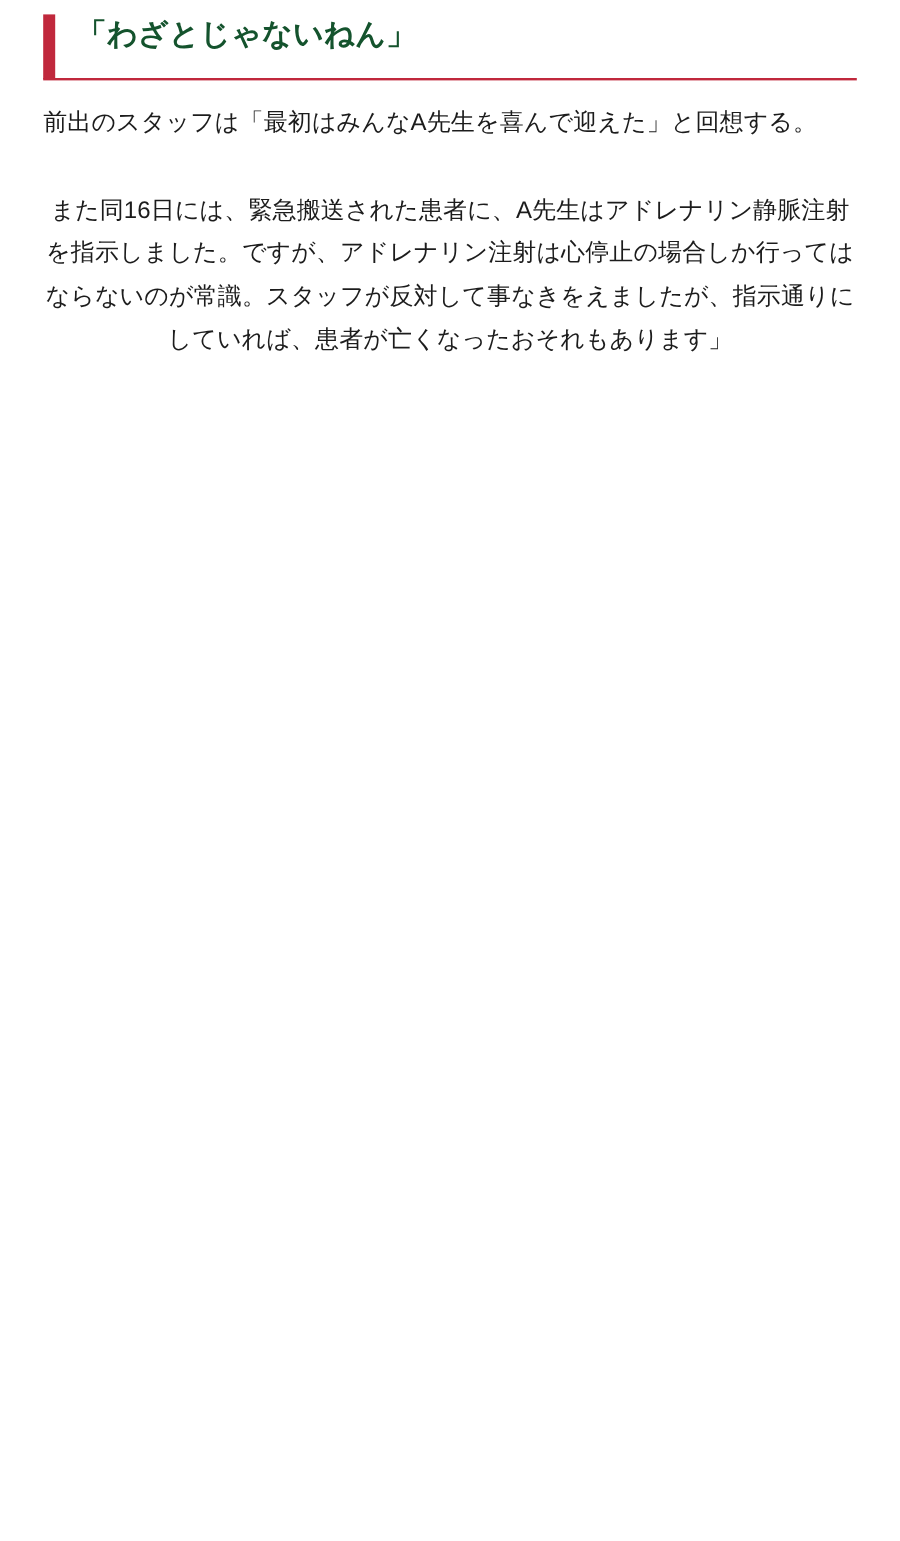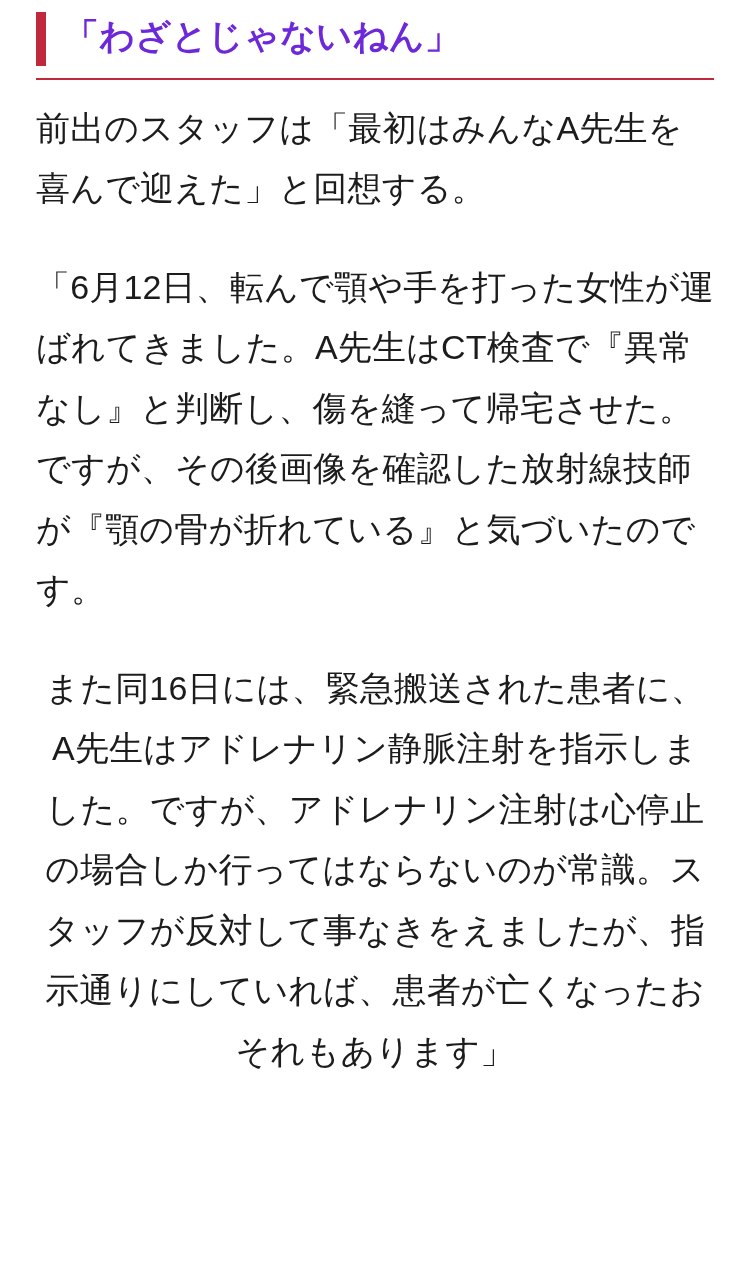--- a/index.html
+++ b/index.html
@@ -31,32 +31,32 @@
   .section-heading .bar {
     position: absolute;
     left: 0;
     top: 12px;
     width: 10px;
     height: 54px;
     background: #c0283c;
   }
   .section-heading h2 {
     margin: 0;
-    font-size: 35px;
+    font-size: 25px;
     line-height: 1.25;
     font-weight: 700;
     letter-spacing: 0.01em;
-    color: #6d28d9;
+    color: #14532d;
   }
   .article-body {
     padding-top: 18px;
   }
   .article-body p {
     margin: 0 0 38px 0;
-    font-size: 34px;
+    font-size: 20px;
     line-height: 1.78;
     letter-spacing: 0.005em;
     color: #1c1c1c;
     text-align: left;
   }
   .article-body p:last-child {
     margin-bottom: 0;
     text-align: center;
   }
 </style>
@@ -65,17 +65,16 @@
 
 <div class="page">
 
   <div class="section-heading">
     <span class="bar"></span>
     <h2>「わざとじゃないねん」</h2>
   </div>
 
   <div class="article-body">
     <p>前出のスタッフは「最初はみんなA先生を喜んで迎えた」と回想する。</p>
-    <p>「6月12日、転んで顎や手を打った女性が運ばれてきました。A先生はCT検査で『異常なし』と判断し、傷を縫って帰宅させた。ですが、その後画像を確認した放射線技師が『顎の骨が折れている』と気づいたのです。</p>
     <p>また同16日には、緊急搬送された患者に、A先生はアドレナリン静脈注射を指示しました。ですが、アドレナリン注射は心停止の場合しか行ってはならないのが常識。スタッフが反対して事なきをえましたが、指示通りにしていれば、患者が亡くなったおそれもあります」</p>
   </div>
 
 </div>
 
 </body></html>

